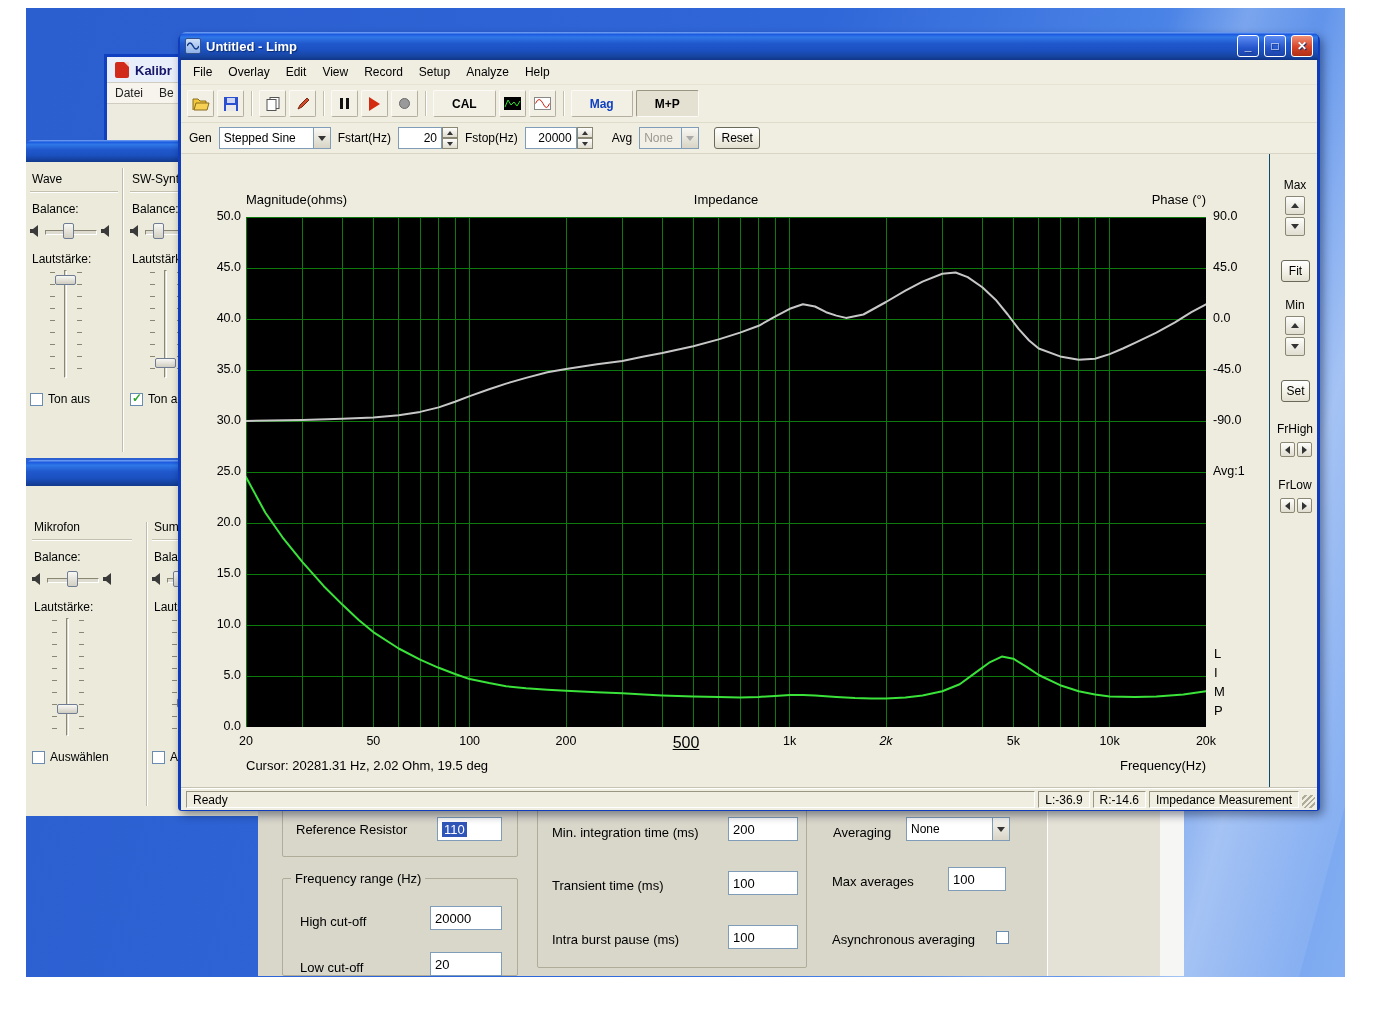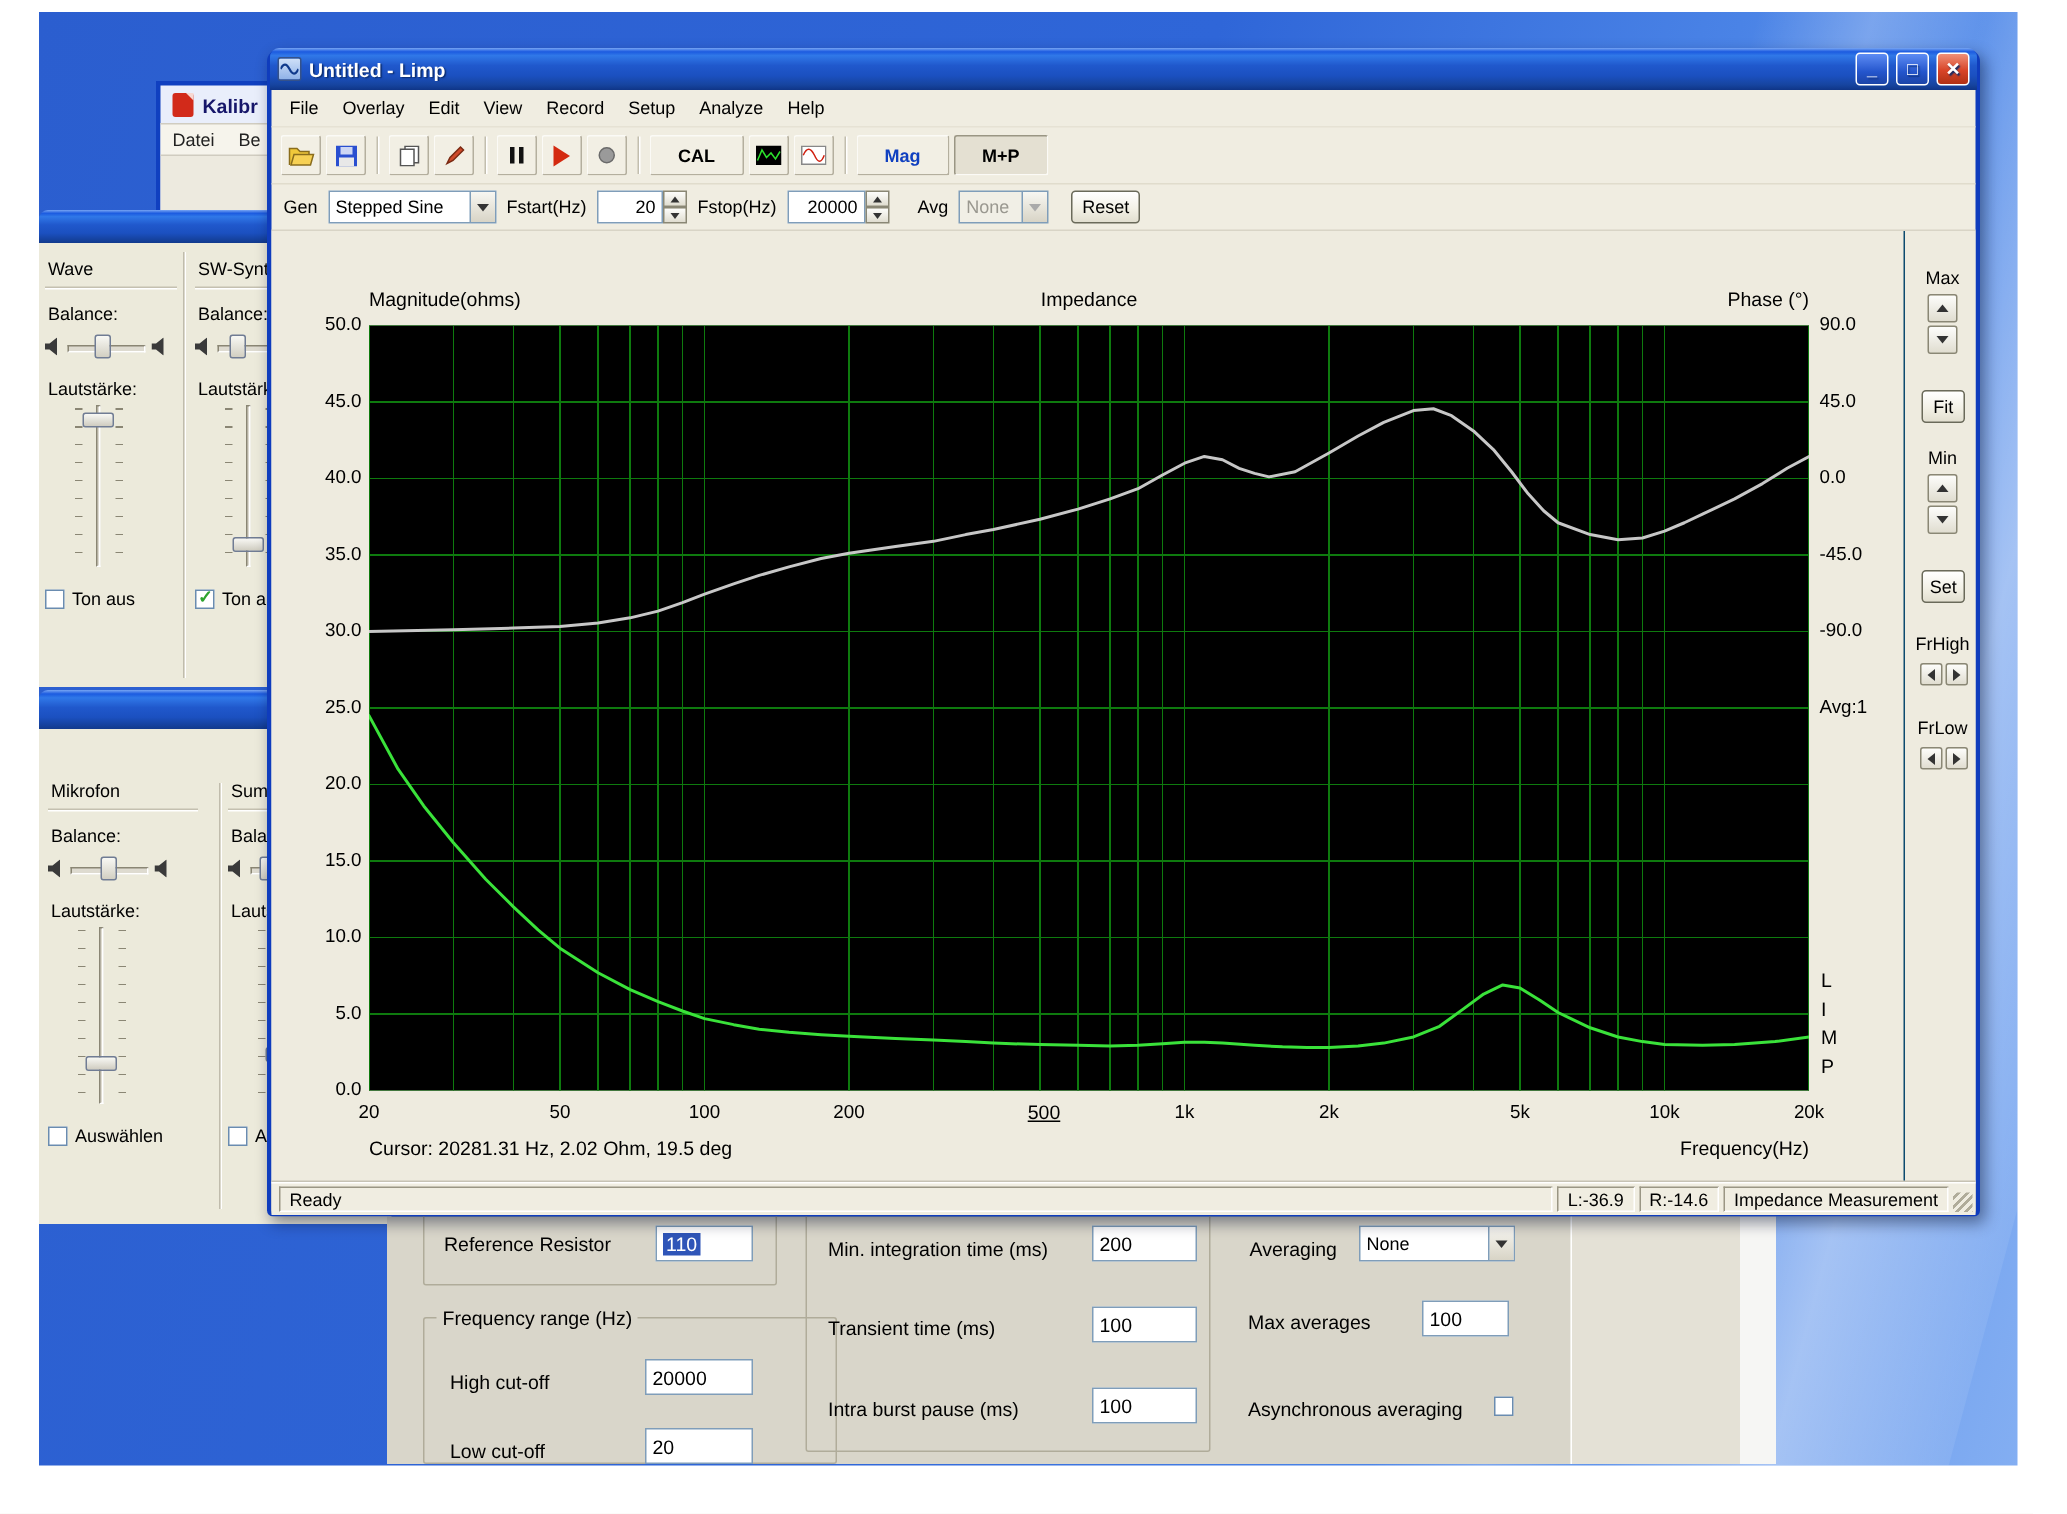--- a/index.html
+++ b/index.html
@@ -312,21 +312,21 @@
   </div>
 
 
   <div class="dialog">
     <div class="gbox" style="left:24px;top:-8px;width:236px;height:54px;"></div>
     <div class="dlabel" style="left:38px;top:11px;">Reference Resistor</div>
     <div class="edit" style="left:179px;top:6px;width:65px;">
       <span class="sel">110</span>
     </div>
 
-    <div class="gbox" style="left:24px;top:67px;width:276px;height:98px;">
+    <div class="gbox" style="left:24px;top:67px;width:236px;height:98px;">
       <span class="gtitle">Frequency range (Hz)</span>
     </div>
     <div class="dlabel" style="left:42px;top:103px;">High cut-off</div>
     <div class="edit" style="left:172px;top:95px;width:72px;">
       <span>20000</span>
     </div>
     <div class="dlabel" style="left:42px;top:149px;">Low cut-off</div>
     <div class="edit" style="left:172px;top:141px;width:72px;">
       <span>20</span>
     </div>
@@ -601,23 +601,23 @@
           <span style="position: absolute; left: 14px; top: 565px; width: 46px; text-align: right; font-size: 12.5px;">0.0</span>
           <span style="position: absolute; left: 1032px; top: 55px; width: 46px; text-align: left; font-size: 12.5px;">90.0</span>
           <span style="position: absolute; left: 1032px; top: 106px; width: 46px; text-align: left; font-size: 12.5px;">45.0</span>
           <span style="position: absolute; left: 1032px; top: 157px; width: 46px; text-align: left; font-size: 12.5px;">0.0</span>
           <span style="position: absolute; left: 1032px; top: 208px; width: 46px; text-align: left; font-size: 12.5px;">-45.0</span>
           <span style="position: absolute; left: 1032px; top: 259px; width: 46px; text-align: left; font-size: 12.5px;">-90.0</span>
           <span style="position: absolute; left: 45px; top: 580px; width: 40px; text-align: center; font-size: 12.5px;">20</span>
           <span style="position: absolute; left: 172.341px; top: 580px; width: 40px; text-align: center; font-size: 12.5px;">50</span>
           <span style="position: absolute; left: 268.67px; top: 580px; width: 40px; text-align: center; font-size: 12.5px;">100</span>
           <span style="position: absolute; left: 365px; top: 580px; width: 40px; text-align: center; font-size: 12.5px;">200</span>
-          <span style="position: absolute; left: 495px; top: 580px; width: 40px; text-align: center; font-size: 13px; text-decoration: underline;">500</span>
+          <span style="position: absolute; left: 485px; top: 580px; width: 40px; text-align: center; font-size: 16px; text-decoration: underline;">500</span>
           <span style="position: absolute; left: 588.67px; top: 580px; width: 40px; text-align: center; font-size: 12.5px;">1k</span>
-          <span style="position: absolute; left: 685px; top: 580px; width: 40px; text-align: center; font-size: 12.5px;">2k</span>
+          <span style="position: absolute; left: 685px; top: 580px; width: 40px; text-align: center; font-size: 12.5px; font-style: italic;">2k</span>
           <span style="position: absolute; left: 812.341px; top: 580px; width: 40px; text-align: center; font-size: 12.5px;">5k</span>
           <span style="position: absolute; left: 908.67px; top: 580px; width: 40px; text-align: center; font-size: 12.5px;">10k</span>
           <span style="position: absolute; left: 1005px; top: 580px; width: 40px; text-align: center; font-size: 12.5px;">20k</span>
         </div>
 
       <div class="statusbar">
         <span class="sseg ready">Ready</span>
         <span class="sseg">L:-36.9</span>
         <span class="sseg">R:-14.6</span>
         <span class="sseg">Impedance Measurement</span>

